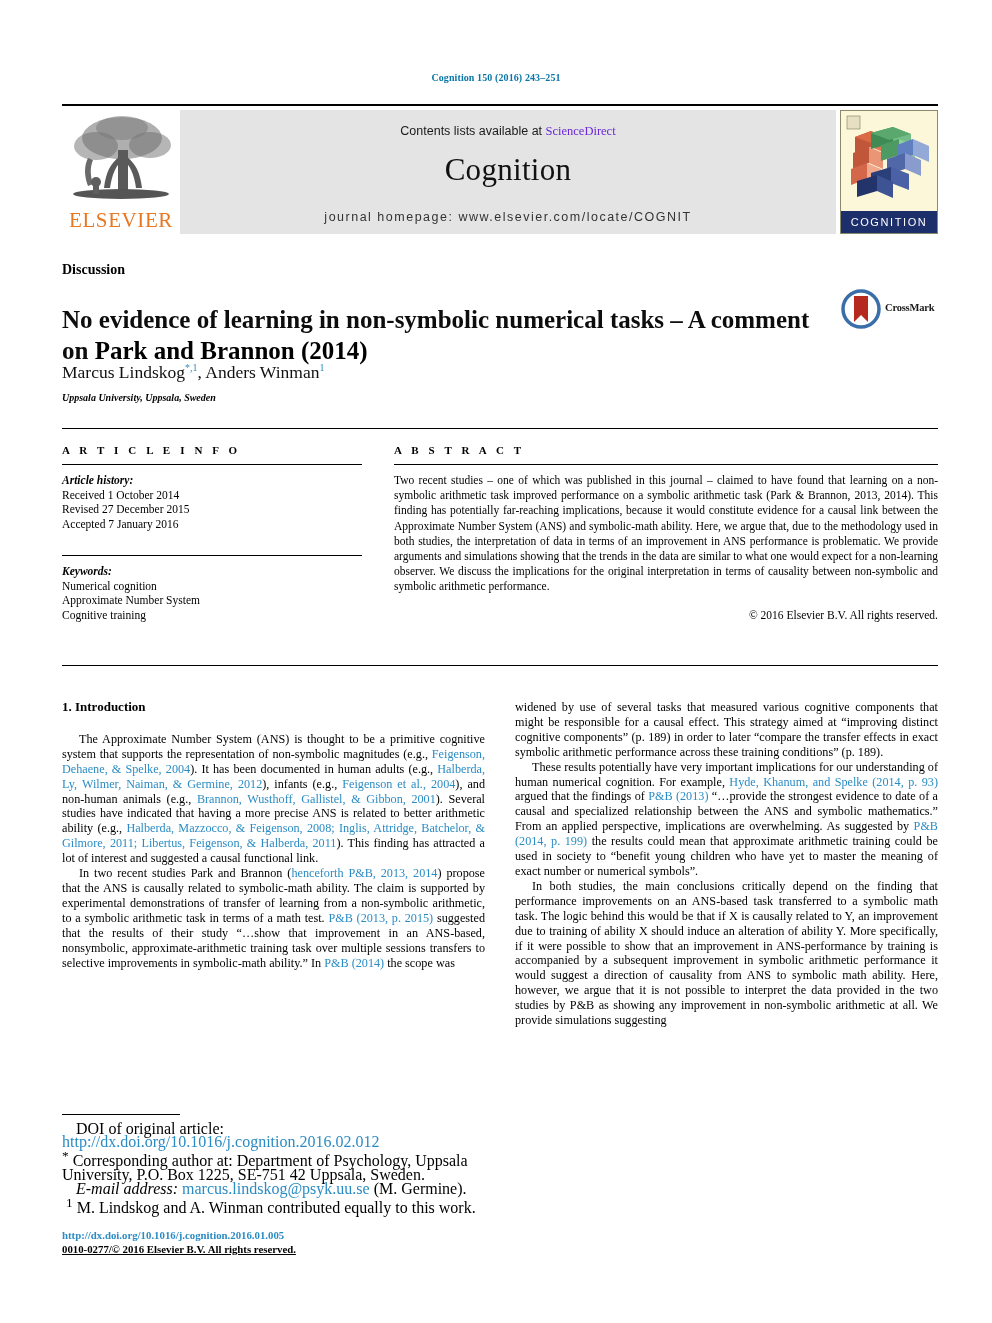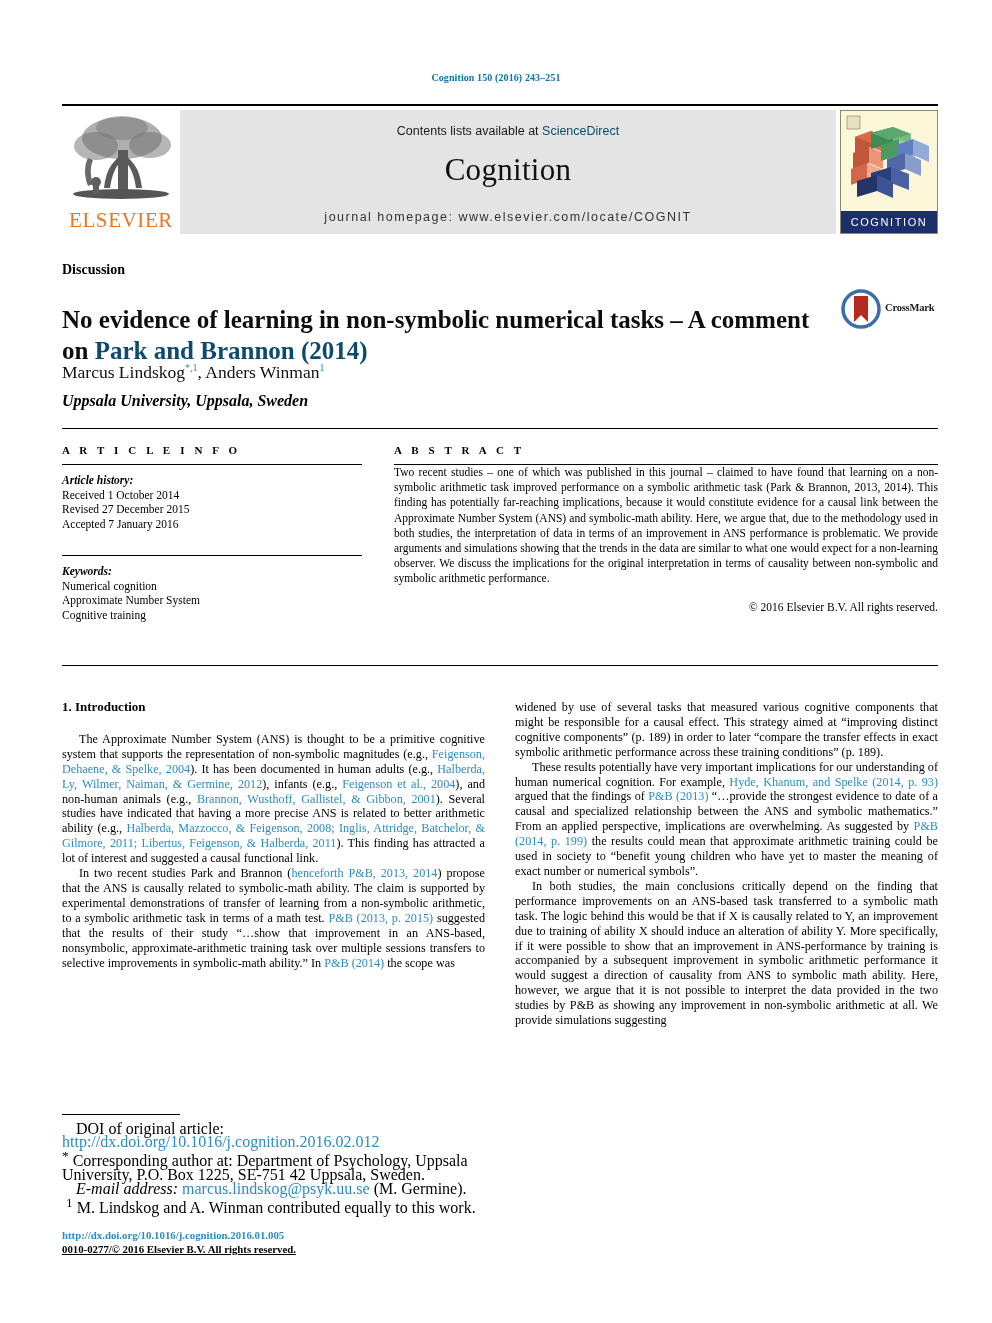--- a/index.html
+++ b/index.html
@@ -75,21 +75,22 @@
   }
   .banner-contents {
     position: absolute;
     left: 0; top: 14px; width: 100%;
     text-align: center;
     font-family: "Liberation Sans", sans-serif;
     font-size: 12.5px;
     color: #1a1a1a;
   }
   .banner-contents .sd {
-    color: #0c4a6e;
+    color: #6d28d9;
+    font-family: Liberation Serif, serif;
   }
   .banner-title {
     position: absolute;
     left: 0; top: 42px; width: 100%;
     text-align: center;
     font-family: "Liberation Serif", serif;
     font-size: 31px;
     color: #111;
     letter-spacing: .3px;
   }
@@ -137,21 +138,21 @@
   
   .title {
     position: absolute;
     left: 62px; top: 287px;
     width: 760px;
     font-size: 25px;
     line-height: 31px;
     font-family: "Liberation Serif", serif;
     color: #0d0d0d;
   }
-  .title .ref-link { color: #0c4a6e; }
+  .title .ref-link { color: #000000; }
 
   .crossmark {
     position: absolute;
     left: 841px; top: 289px;
     width: 96px; height: 42px;
   }
   .crossmark-label {
     position: absolute;
     left: 44px; top: 13px;
     font-family: "Liberation Serif", serif;
@@ -166,21 +167,21 @@
     position: absolute;
     left: 62px; top: 362px;
     font-size: 17.5px;
     font-family: "Liberation Serif", serif;
     color: #111;
   }
   .authors sup { font-size: 10px; color: #2b8cc4; vertical-align: super; }
   .affiliation {
     position: absolute;
     left: 62px; top: 392px;
-    font-size: 16px;
+    font-size: 10px;
     font-style: italic;
     font-weight: bold;
     font-family: "Liberation Serif", serif;
   }
 
   
   .info-rule-top {
     position: absolute;
     left: 62px; top: 428px;
     width: 876px;
@@ -205,20 +206,21 @@
   }
   .hr-thin { border-top: 1px solid #000; width: 100%; }
   .info-block {
     margin-top: 8px;
     font-size: 11.5px;
     line-height: 14.5px;
     font-family: "Liberation Serif", serif;
   }
   .info-block .lbl { font-style: italic; font-weight: bold; }
   .abs-text {
+    margin-top: 8px;
     font-size: 11.5px;
     line-height: 15.2px;
     text-align: justify;
     font-family: "Liberation Serif", serif;
   }
   .abs-copy {
     margin-top: 14px;
     text-align: right;
     font-size: 11.5px;
     font-family: "Liberation Serif", serif;

